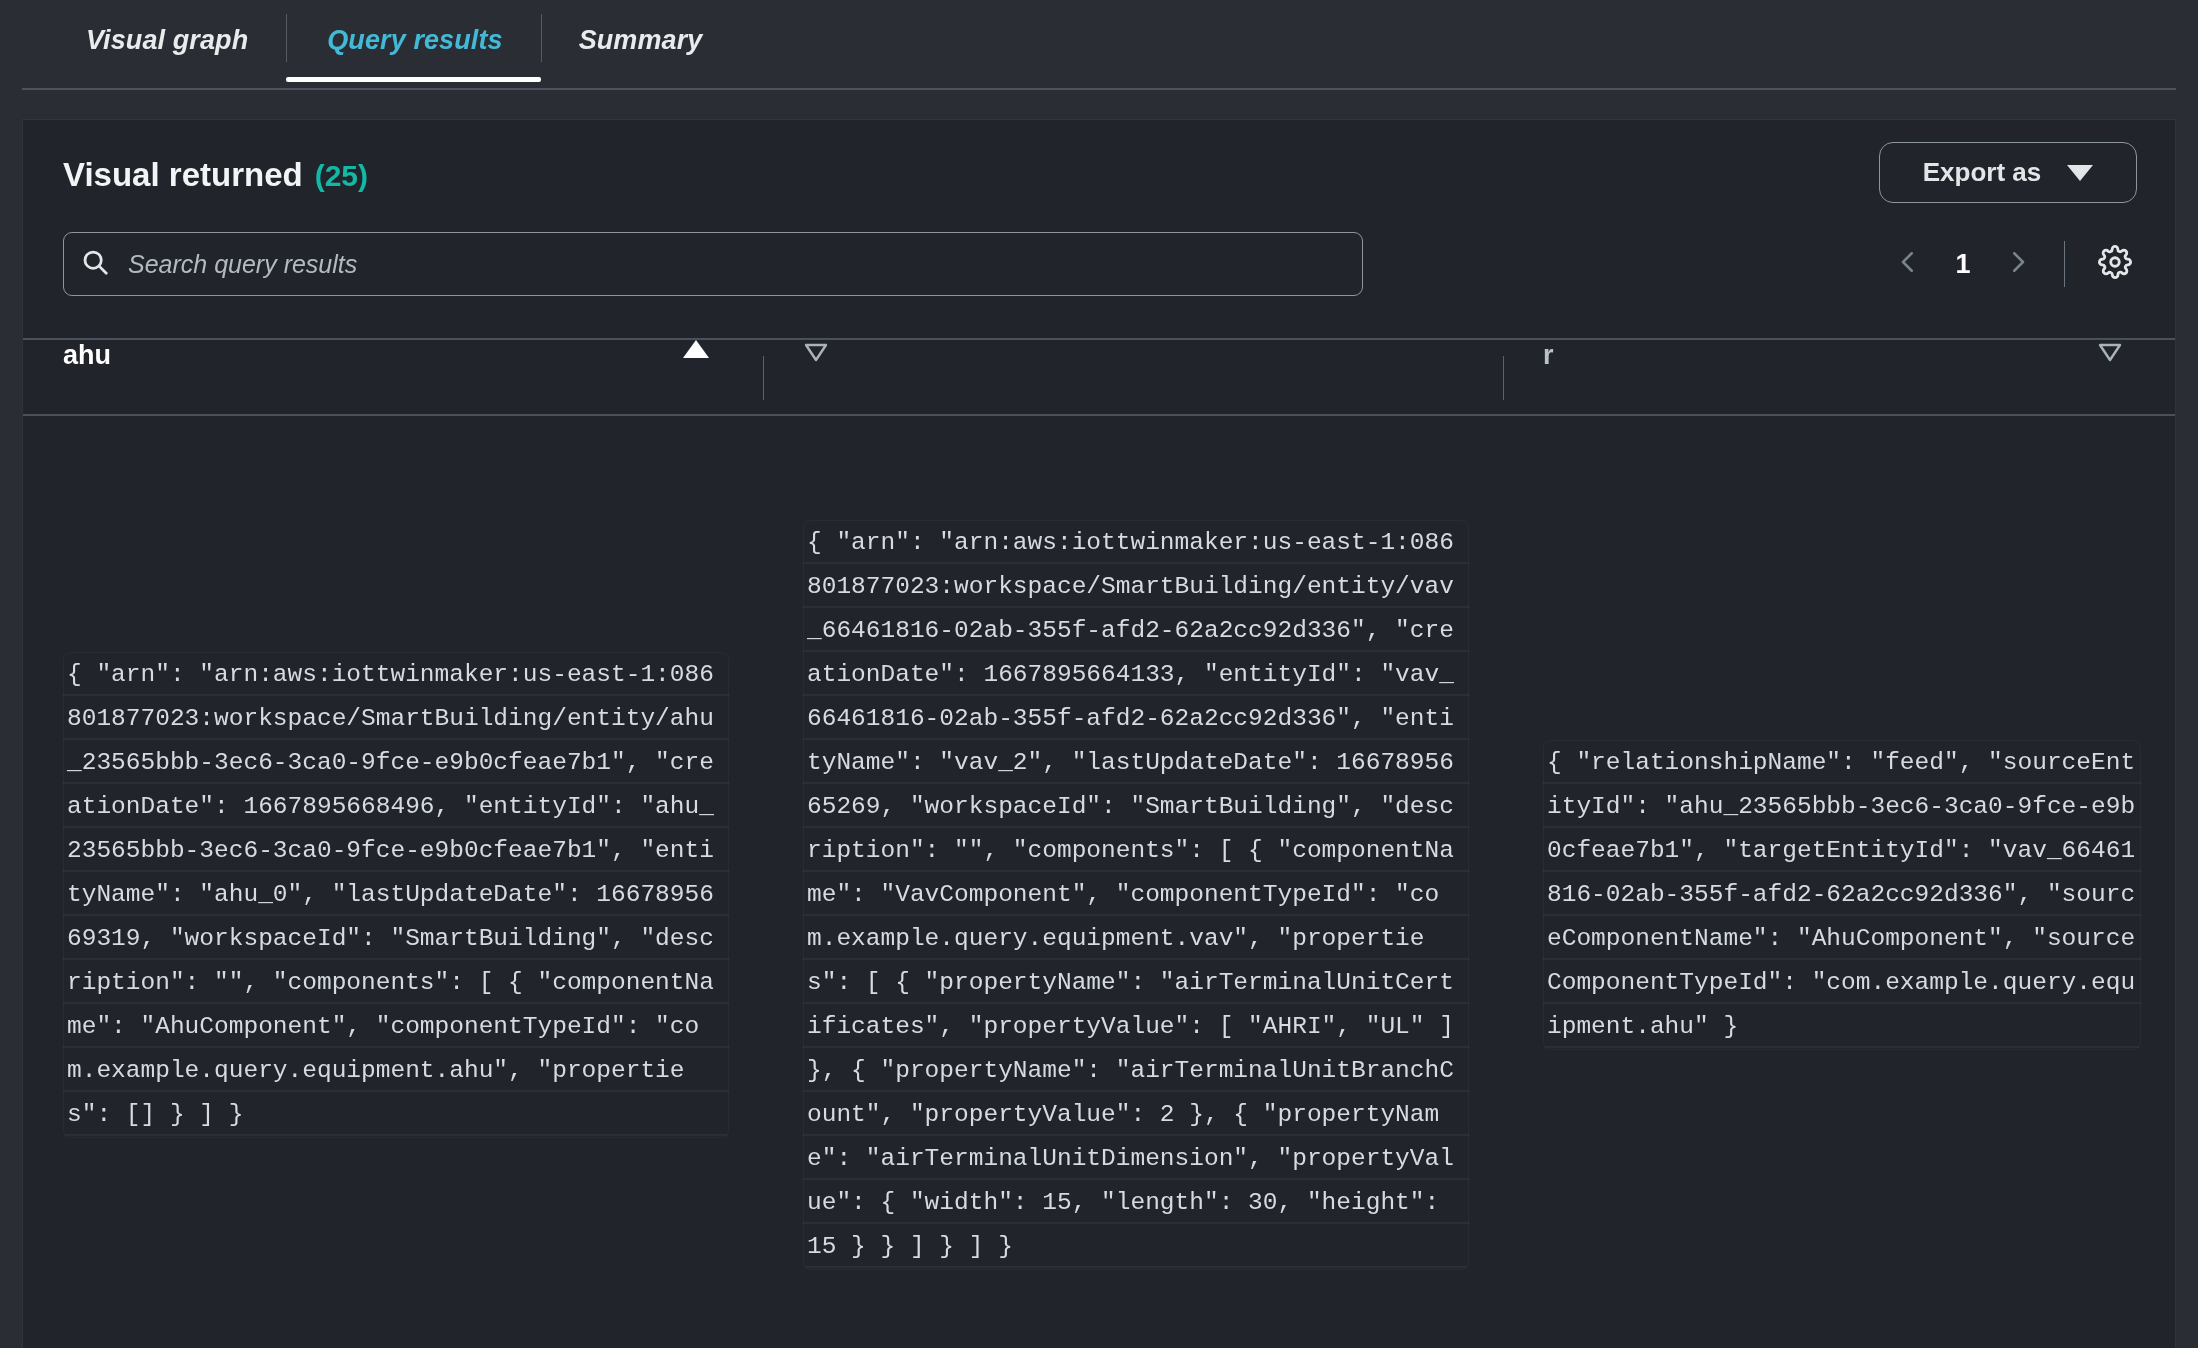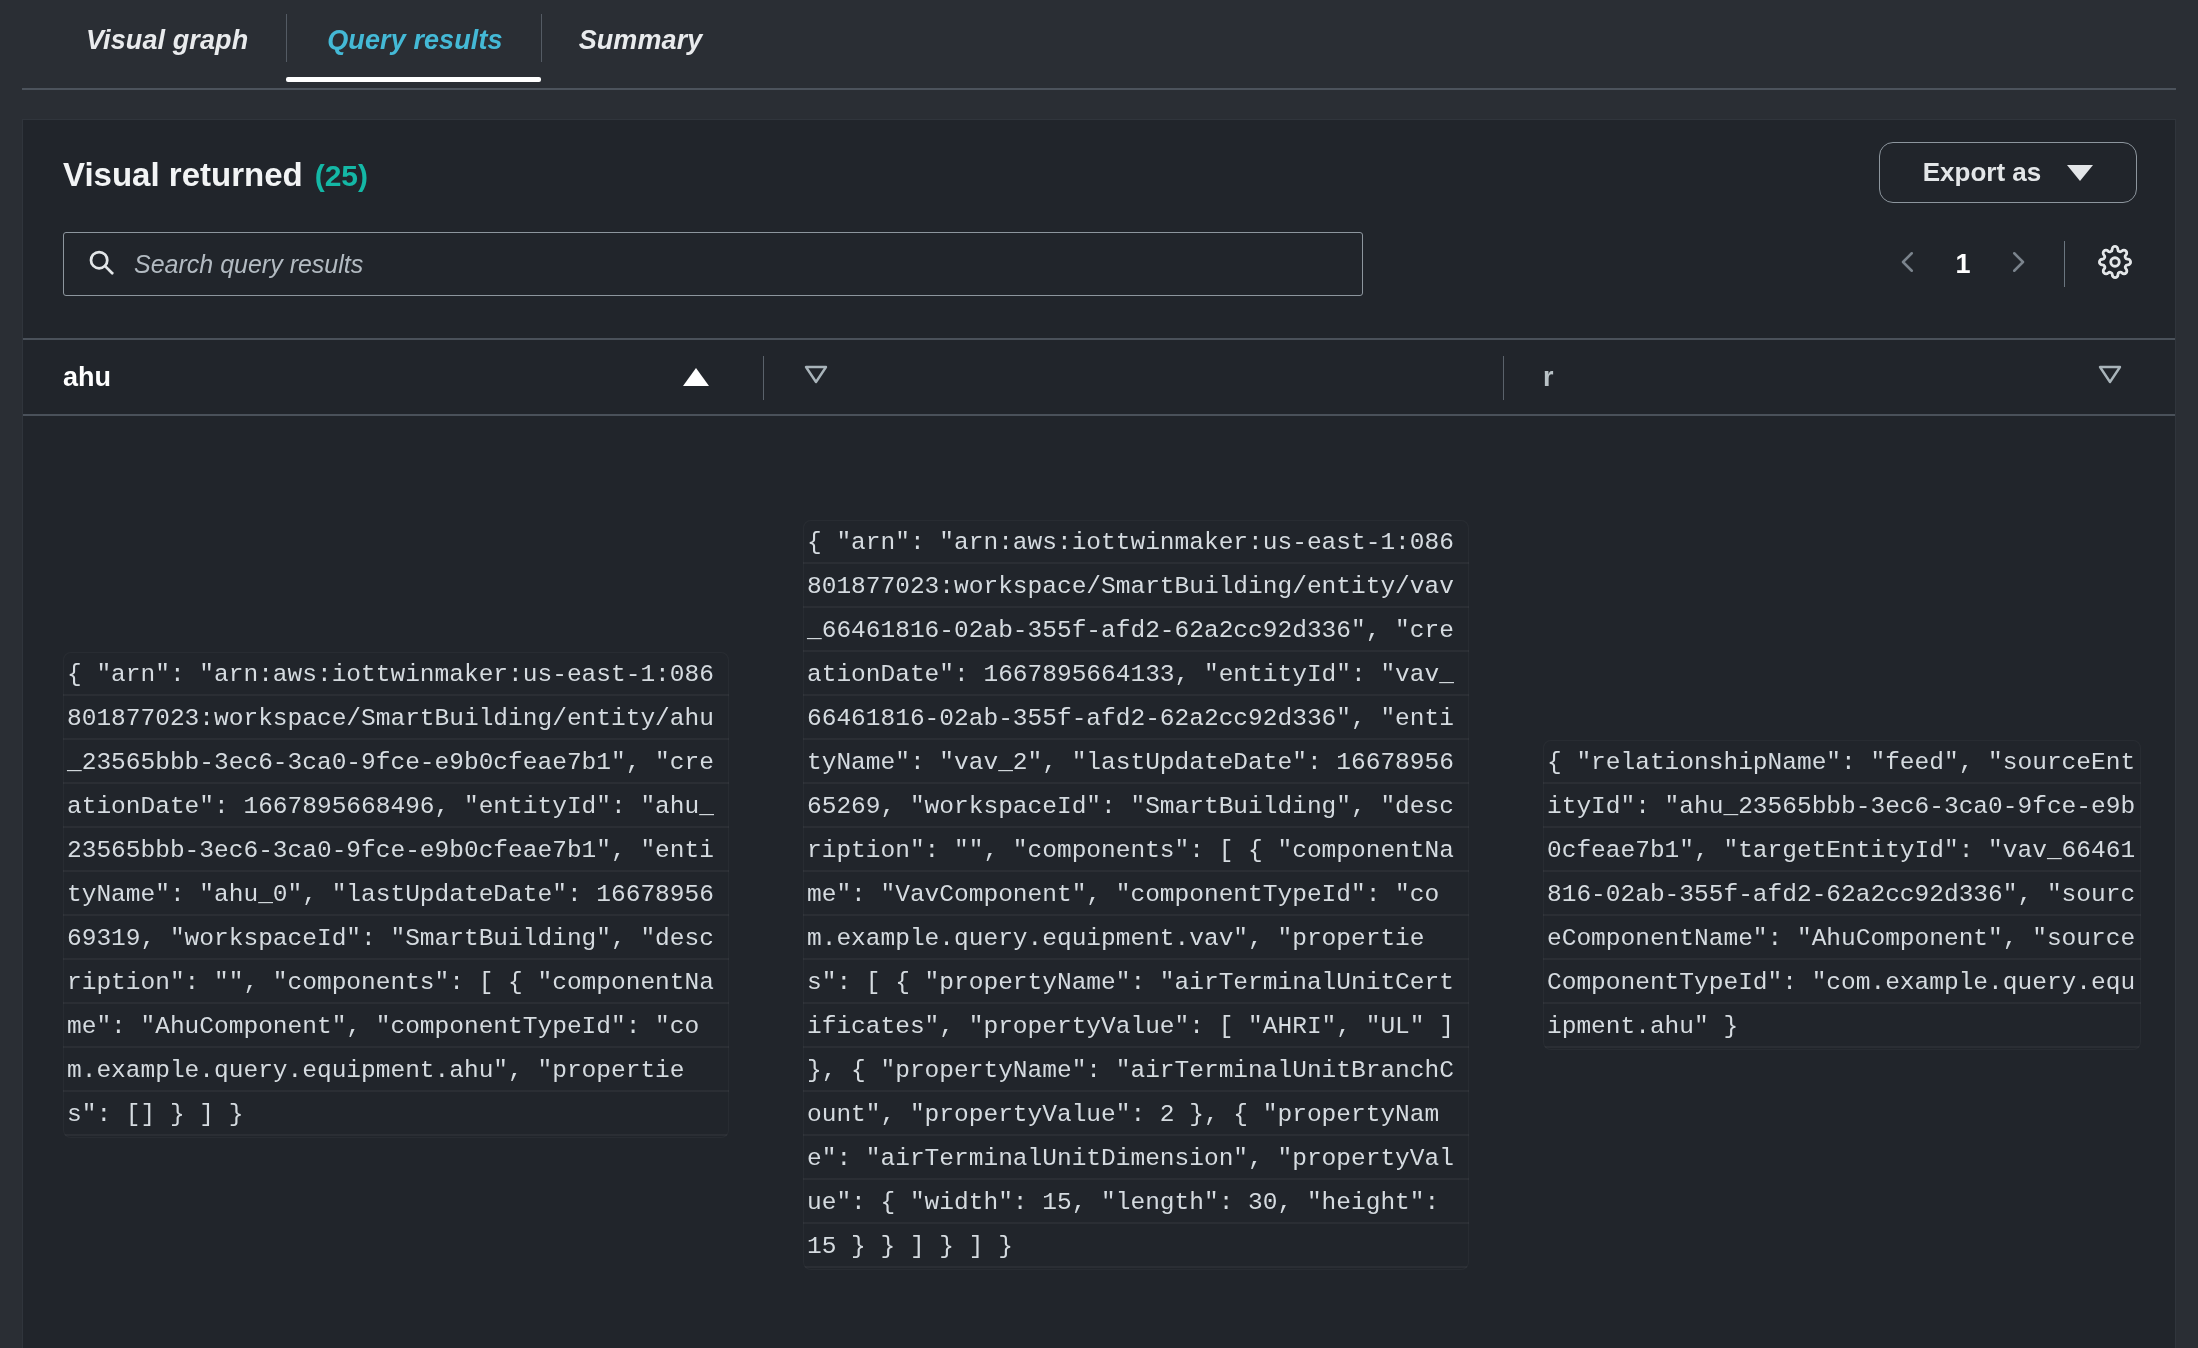--- a/index.html
+++ b/index.html
@@ -131,24 +131,24 @@
     left:40px;right:38px;
     top:112px;
     display:flex;
     align-items:center;
   }
   .search-box{
     position:relative;
     width:1300px;
     height:64px;
     border:1px solid #8d969e;
-    border-radius:3px;
-    display:flex;
-    align-items:center;
-    padding:0 22px;
+    border-radius:9px;
+    display:flex;
+    align-items:center;
+    padding:0 16px;
     background:transparent;
   }
   .search-icon{
     flex:0 0 auto;
     margin-right:16px;
     display:block;
   }
   .search-input{
     flex:1;
     border:none;
@@ -203,21 +203,21 @@
     border-top:2px solid #4a515a;
   }
   .thead{
     display:flex;
     height:76px;
     border-bottom:2px solid #4a515a;
   }
   .th{
     position:relative;
     display:flex;
-    align-items:center;
+    align-items:flex-start;
     padding:0 30px 0 40px;
     font-size:27px;
     font-weight:bold;
     cursor:pointer;
   }
   .th .th-label{flex:1;}
   .th.col-ahu{width:740px;color:#ffffff;}
   .th.col-vav{width:740px;color:#b9c2c6;}
   .th.col-r{flex:1;color:#b9c2c6;}
   .th + .th::before{

